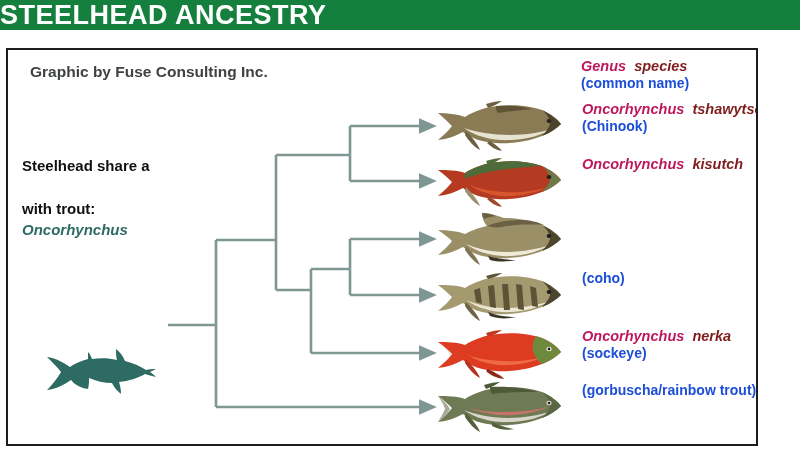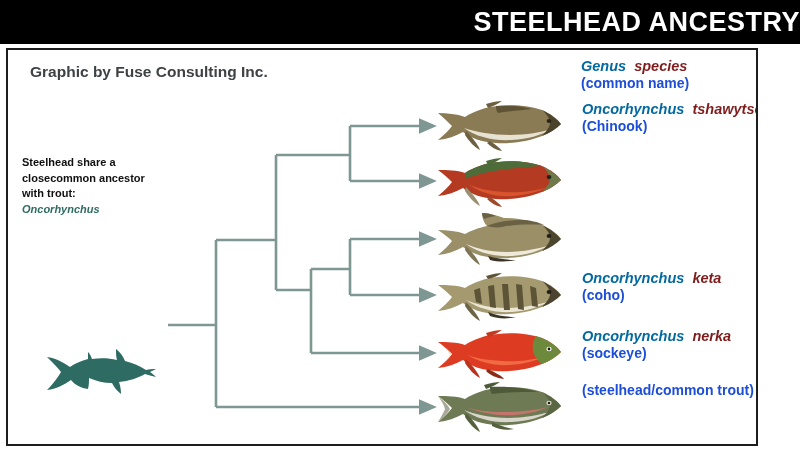--- a/index.html
+++ b/index.html
@@ -14,25 +14,25 @@
   #infographic {
     position: relative;
     width: 800px; height: 452px;
     background: #ffffff;
     box-sizing: border-box;
   }
   
   .header-bar {
     position: absolute;
     left: 0; top: 0;
-    width: 800px; height: 44px;
-    background: #000000;
+    width: 800px; height: 30px;
+    background: #15803d;
     display: flex;
     align-items: center;
-    justify-content: flex-end;
+    justify-content: flex-start;
   }
   .header-title {
     color: #ffffff;
     font-size: 27px;
     font-weight: bold;
     letter-spacing: 0.5px;
     font-family: "Liberation Sans", sans-serif;
   }
   
   .panel {
@@ -50,21 +50,21 @@
     left: 22px; top: 13px;
     font-size: 15.5px;
     font-weight: bold;
     color: #3f4245;
   }
   
   .intro {
     position: absolute;
     left: 14px; top: 105px;
     width: 190px;
-    font-size: 11px;
+    font-size: 15px;
     font-weight: bold;
     color: #101010;
     line-height: 1.42;
   }
   .intro .genus-word {
     color: #2d6b63;
     font-style: italic;
     font-weight: bold;
     display: block;
   }
@@ -95,21 +95,21 @@
     left: 152px; top: 4px;
     line-height: 1.18;
     white-space: nowrap;
   }
   .sci {
     font-size: 14.5px;
     font-style: italic;
     font-weight: bold;
     white-space: nowrap;
   }
-  .genus { color: #0369a1; }
+  .genus { color: #be185d; }
   .species { color: #7f1d1d; }
   .common {
     font-size: 14px;
     font-weight: bold;
     color: #1d4ed8;
     white-space: nowrap;
   }
   
   .legend-key {
     position: absolute;
@@ -133,21 +133,21 @@
     <div class="legend-key">
       <div class="sci">
         <span class="genus">Genus</span>
         <span>&nbsp;</span><span class="species">species</span>
       </div>
       <div class="common">(common name)</div>
     </div>
 
     <div class="intro">
       <span>Steelhead share a</span><br>
-      <span>closecommon ancestor</span><br>
+      <br>
       <span>with trout:</span>
       <span class="genus-word">Oncorhynchus</span>
     </div>
 
     <svg class="ancestor-fish" viewBox="0 0 124 58">
       <path fill="#2d6b63" d="M3,13 C9,19 14,24 17,28 C14,33 10,39 3,46 C12,45 20,41 27,36
         C31,41 37,44 44,45 C45,41 45,37 45,34 C52,37 60,39 68,39 C70,43 73,47 77,50
         C77,45 76,41 75,38 C85,37 94,34 101,30 C104,31 108,32 112,33 C110,31 108,29 106,28
         C108,27 110,26 112,25 C108,25 105,25 102,26 C96,22 89,19 81,17
         C79,12 76,8 72,5 C72,9 72,13 73,16 C65,14 56,14 48,15 C47,12 46,10 44,8
@@ -227,20 +227,24 @@
         <path fill="#d9552e" d="M38,32 C50,41 66,45 82,44 C96,43 108,40 118,35
           C106,39 90,41 74,40 C58,39 46,36 38,32 Z"></path>
         <path fill="#6d7a4a" d="M112,14 C120,18 127,23 131,28 C127,32 120,37 112,40
           C118,34 120,30 120,27 C120,24 118,19 112,14 Z"></path>
         <ellipse cx="119" cy="25" rx="2.4" ry="2" fill="#20231a"></ellipse>
         <path fill="#9c8f70" d="M36,35 C44,43 48,49 50,54 C44,51 39,45 35,39 Z"></path>
         <path fill="#a04a2c" d="M60,45 C66,49 70,52 72,55 C66,54 61,51 57,47 Z"></path>
         <path fill="#4e6b3a" d="M56,9 C62,7 68,6 72,6 C68,9 63,11 58,13 Z"></path>
       </svg>
       <div class="tip-label">
+        <div class="sci">
+          <span class="genus">Oncorhynchus</span>
+          <span>&nbsp;</span><span class="species">kisutch</span>
+        </div>
       </div>
     </div>
 
     <div class="tip-row" style="left:422px; top:160px;">
       <svg class="fish-art" viewBox="0 0 142 58">
         <path fill="#9a8f67" d="M8,20 C14,24 19,28 22,31 C19,35 14,40 8,45 C17,44 26,41 33,37
           C40,43 52,47 66,48 C82,49 100,46 112,41 C120,38 127,33 131,29
           C128,24 121,19 112,15 C102,11 88,8 74,8 C66,5 58,3 52,3
           C52,8 54,13 57,16 C48,18 40,21 35,24 C27,21 17,20 8,20 Z"></path>
         <path fill="#efe9da" d="M36,34 C48,43 66,47 82,46 C96,45 110,41 120,35
@@ -269,24 +273,20 @@
           M72,18 L78,18 L80,44 L74,44 Z M86,18 L92,19 L94,44 L88,43 Z
           M100,20 L106,22 L108,41 L102,40 Z"></path>
         <path fill="#4c4430" d="M112,15 C120,19 127,24 131,29 C127,33 120,38 112,41
           C118,35 120,31 120,28 C120,25 118,20 112,15 Z"></path>
         <ellipse cx="119" cy="26" rx="2.4" ry="2" fill="#221f18"></ellipse>
         <path fill="#6e6547" d="M36,36 C44,44 48,50 50,55 C44,52 39,46 35,40 Z"></path>
         <path fill="#3a3526" d="M58,46 C68,50 78,51 86,51 C78,53 68,53 60,50 Z"></path>
         <path fill="#5d5438" d="M56,10 C62,8 68,7 72,7 C68,10 63,12 58,13 Z"></path>
       </svg>
       <div class="tip-label">
-        <div class="sci">
-          <span class="genus">Oncorhynchus</span>
-          <span>&nbsp;</span><span class="species">keta</span>
-        </div>
         <div class="common">(coho)</div>
       </div>
     </div>
 
     <div class="tip-row" style="left:422px; top:274px;">
       <svg class="fish-art" viewBox="0 0 142 58">
         <path fill="#dd3b22" d="M8,18 C14,22 19,27 22,30 C19,34 14,39 8,44 C17,43 26,40 33,36
           C40,42 52,46 66,47 C82,48 100,45 112,40 C120,37 127,32 131,28
           C128,23 121,18 112,14 C100,10 84,8 68,10 C56,11 44,15 35,21 C27,18 17,18 8,18 Z"></path>
         <path fill="#f06a44" d="M36,30 C48,38 64,42 80,41 C94,40 106,37 116,32
@@ -324,18 +324,18 @@
           C118,34 120,30 120,27 C120,24 118,19 112,14 Z"></path>
         <ellipse cx="119" cy="25" rx="2.6" ry="2.2" fill="#e7e2d4"></ellipse>
         <ellipse cx="119" cy="25" rx="1.3" ry="1.3" fill="#1e1c14"></ellipse>
         <path fill="#55603c" d="M36,35 C44,43 48,49 50,54 C44,51 39,45 35,39 Z"></path>
         <path fill="#55603c" d="M62,44 C70,48 78,50 84,51 C76,53 68,51 62,48 Z"></path>
         <path fill="#4e5a38" d="M54,7 C60,5 66,4 70,4 C66,7 61,9 56,11 Z"></path>
         <path fill="#a8a89a" d="M8,18 C13,22 18,27 20,31 C18,35 13,40 8,44 C11,39 14,34 15,31
           C14,27 11,22 8,18 Z"></path>
       </svg>
       <div class="tip-label">
-        <div class="common">(steelhead/common trout)</div>
+        <div class="common">(gorbuscha/rainbow trout)</div>
       </div>
     </div>
 
   </div>
 </div>
 
 </body></html>

